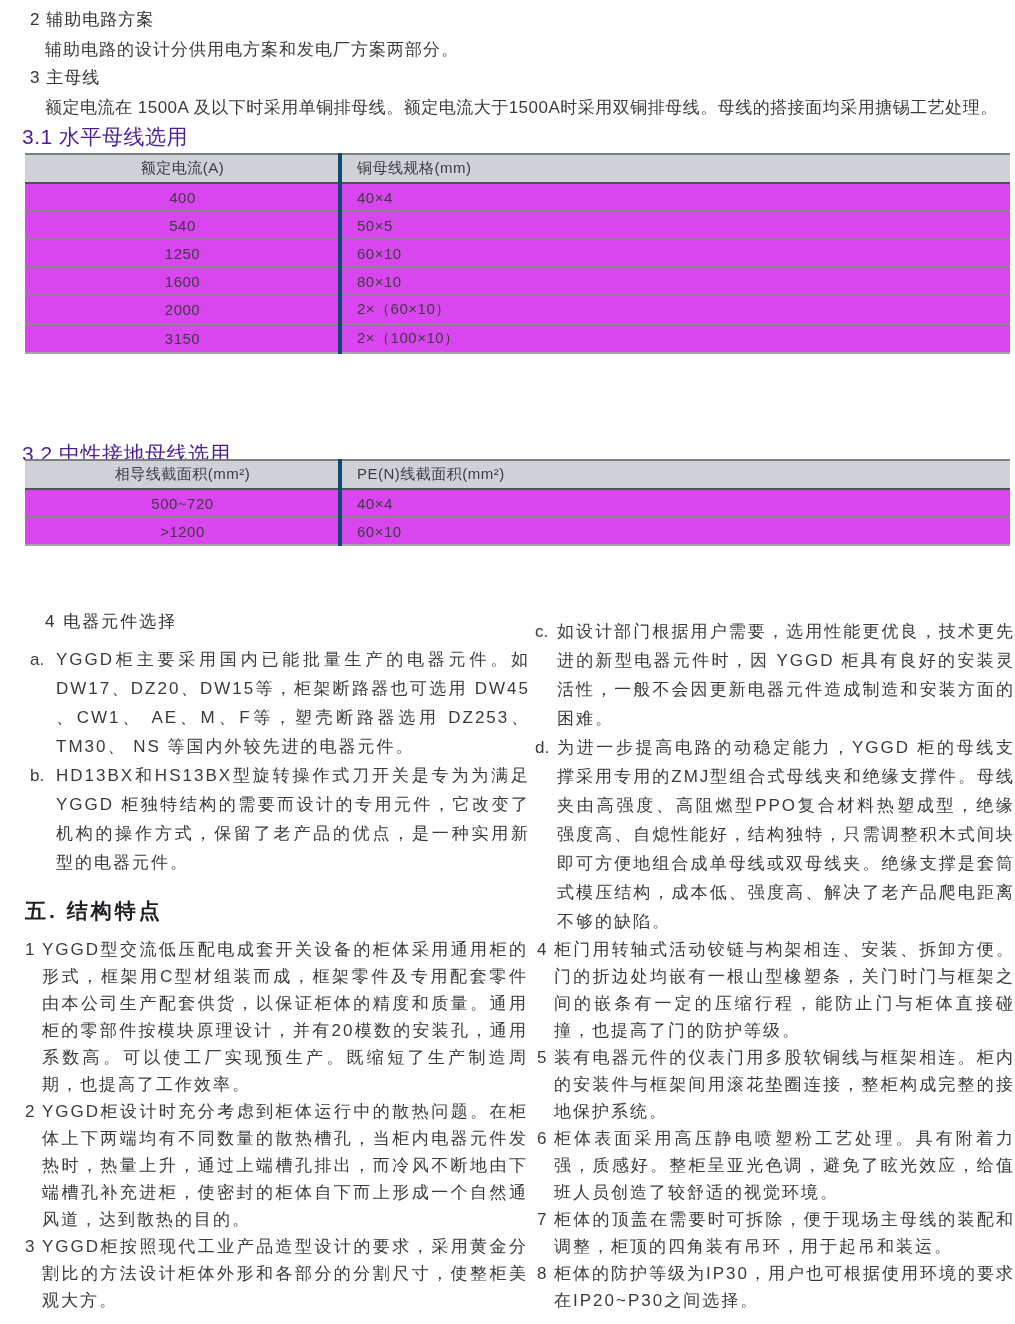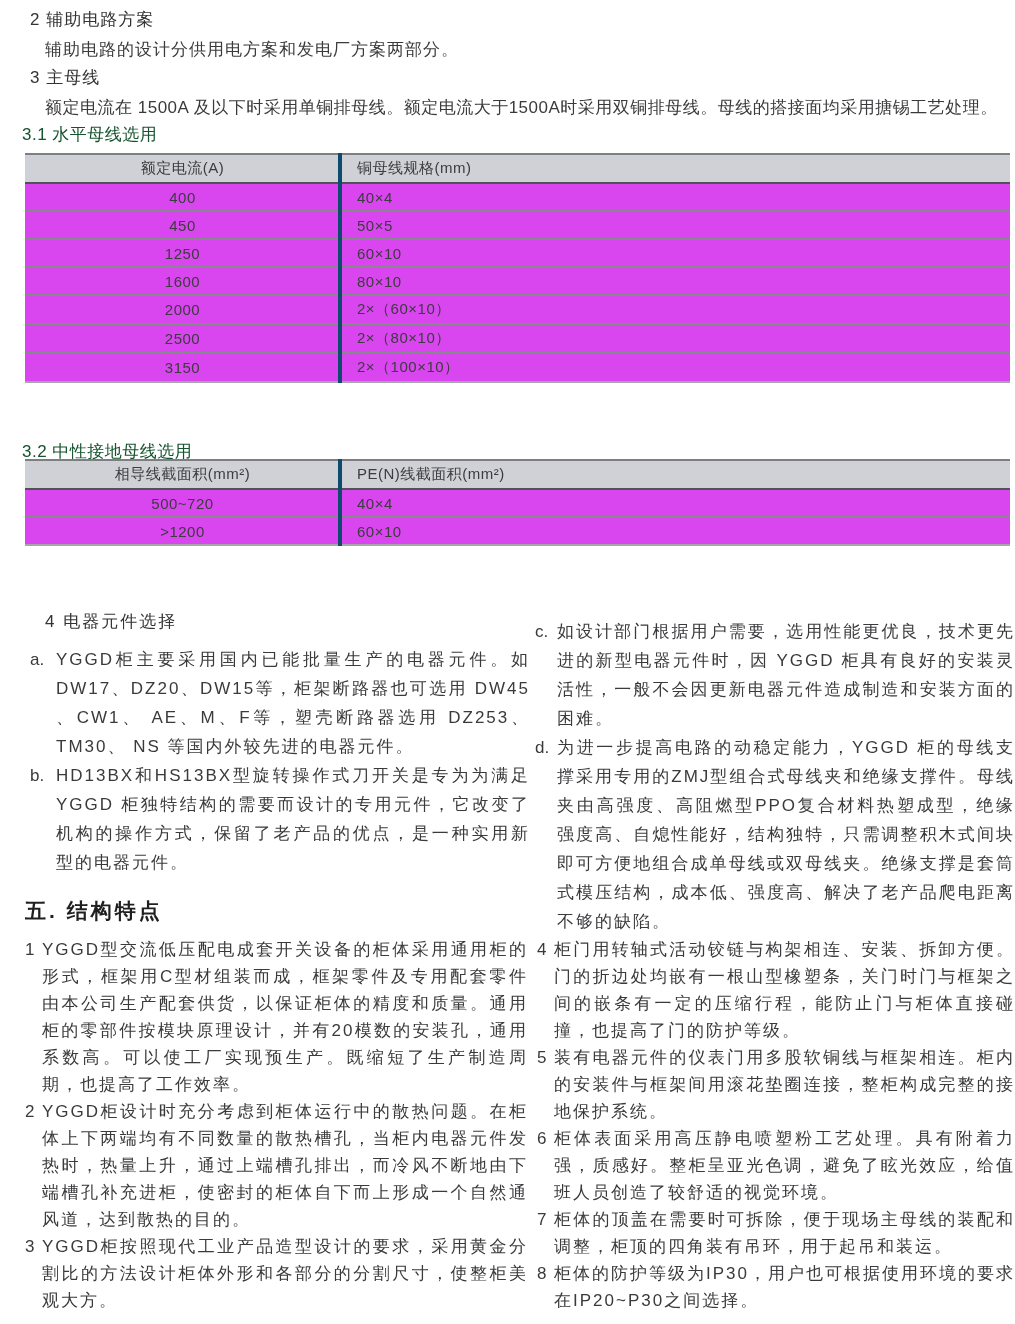--- a/index.html
+++ b/index.html
@@ -10,21 +10,21 @@
     font-family:"Liberation Sans","DejaVu Sans",sans-serif;
     color:#2c2c2e;
     overflow:hidden;
   }
   .abs { position:absolute; }
 
   
   .h-sec   { font-size:17px; letter-spacing:1px; color:#333336; }
   .p-body  { font-size:17px; letter-spacing:1px; color:#3a3a3d; }
   .p-wide  { font-size:17px; letter-spacing:0.5px; white-space:nowrap; color:#3a3a3d; }
-  .h-sub   { font-size:17px; letter-spacing:0.5px; color:#14532d; }
+  .h-sub   { font-size:21px; letter-spacing:0.5px; color:#4c1d95; }
   .h-big   { font-size:21px; font-weight:bold; letter-spacing:3px; color:#1f1f22; }
 
   
   table.spec {
     border-collapse:collapse;
     table-layout:fixed;
     width:985px;
     font-size:15px;
     color:#3c3c3f;
     border-top:2px solid #7e7f83;
@@ -69,38 +69,34 @@
         <td class="c1">额定电流(A)</td>
         <td class="c2">铜母线规格(mm)</td>
       </tr>
     </thead>
     <tbody>
       <tr>
         <td class="c1">400</td>
         <td class="c2">40×4</td>
       </tr>
       <tr>
-        <td class="c1">450</td>
+        <td class="c1">540</td>
         <td class="c2">50×5</td>
       </tr>
       <tr>
         <td class="c1">1250</td>
         <td class="c2">60×10</td>
       </tr>
       <tr>
         <td class="c1">1600</td>
         <td class="c2">80×10</td>
       </tr>
       <tr>
         <td class="c1">2000</td>
         <td class="c2">2×（60×10）</td>
-      </tr>
-      <tr>
-        <td class="c1">2500</td>
-        <td class="c2">2×（80×10）</td>
       </tr>
       <tr>
         <td class="c1">3150</td>
         <td class="c2">2×（100×10）</td>
       </tr>
     </tbody>
   </table>
 
   <div class="abs h-sub" style="top:440px; left:22px;">3.2 中性接地母线选用</div>
 

